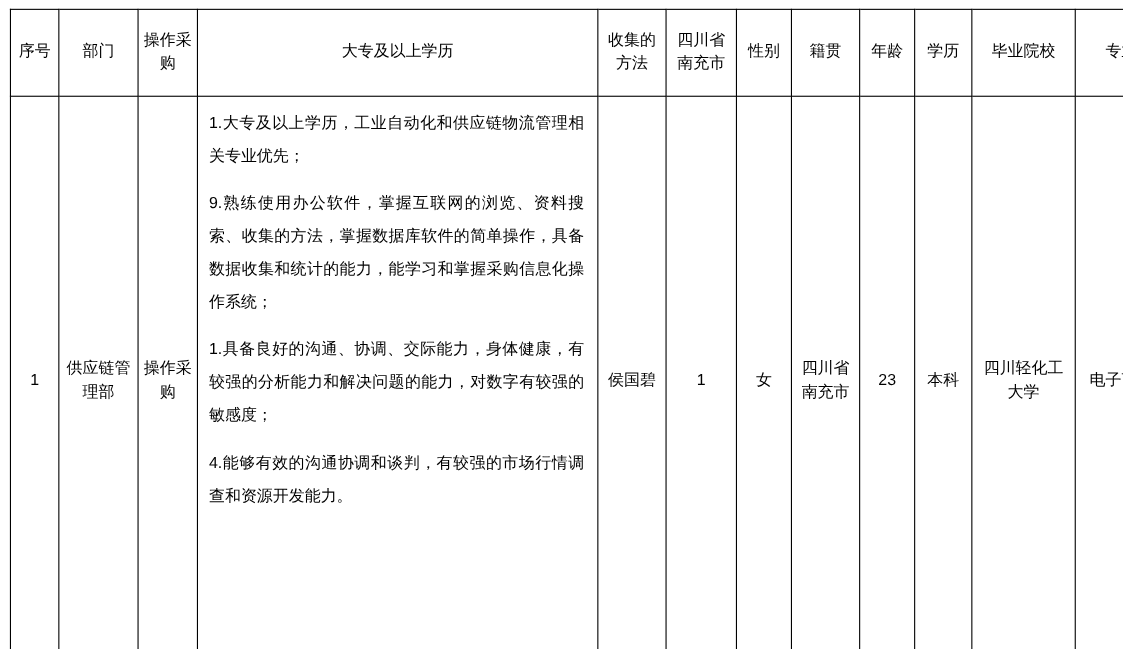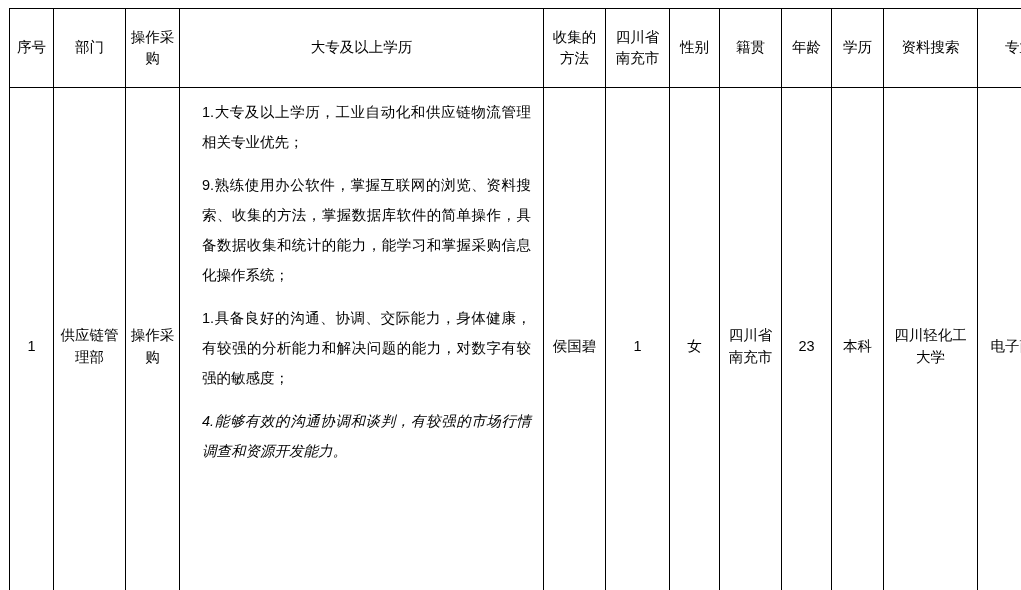--- a/index.html
+++ b/index.html
@@ -63,24 +63,24 @@
     padding: 2px 4px;
   }
   tr.body-row td.requirements {
     text-align: left;
     vertical-align: top;
     padding: 10px 12px 10px 10px;
     line-height: 2.05;
     font-size: 14.5px;
   }
   .req-p {
-    margin: 0 0 14px 12px;
+    margin: 0 0 14px 0;
     text-align: justify;
   }
-  .req-p:last-child { margin-bottom: 0; font-style: italic; }
+  .req-p:last-child { margin-bottom: 0; }
   .wrap-tight { line-height: 1.5; }
 </style>
 </head>
 <body>
 
 <div class="sheet">
   <table class="recruit">
     <colgroup>
       <col class="col-seq">
       <col class="col-dept">
@@ -100,21 +100,21 @@
         <td>序号</td>
         <td>部门</td>
         <td>操作采购</td>
         <td>大专及以上学历</td>
         <td>收集的方法</td>
         <td>四川省南充市</td>
         <td>性别</td>
         <td>籍贯</td>
         <td>年龄</td>
         <td>学历</td>
-        <td>资料搜索</td>
+        <td>毕业院校</td>
         <td>专业</td>
       </tr>
     </thead>
     <tbody>
       <tr class="body-row">
         <td>1</td>
         <td class="wrap-tight">供应链管理部</td>
         <td class="wrap-tight">操作采购</td>
         <td class="requirements">
           <p class="req-p">1.大专及以上学历，工业自动化和供应链物流管理相关专业优先；</p>

